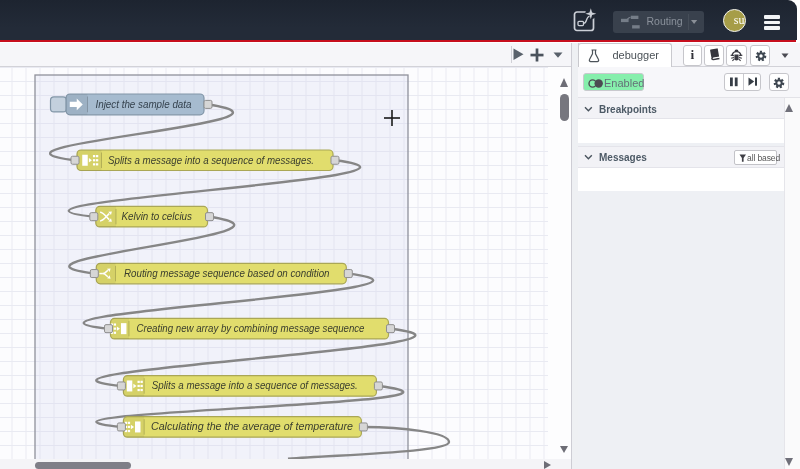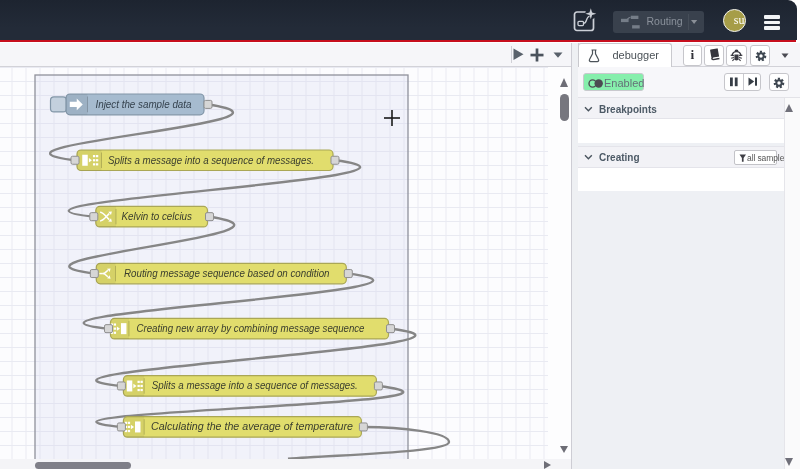--- a/index.html
+++ b/index.html
@@ -289,22 +289,22 @@
 <div class="abs" id="secbp-body"></div>
 <svg class="abs" style="left:583.5px;top:105.5px" width="9" height="7">
     <polyline points="1,1.3 4.4,4.8 7.8,1.3" fill="none" stroke="#4a545e" stroke-width="1.4"></polyline>
   </svg>
 <div class="abs sechead" style="left:599px;top:103.5px;">Breakpoints</div>
 <div class="abs" id="secmsg"></div>
 <div class="abs" id="secmsg-body"></div>
 <svg class="abs" style="left:583.5px;top:153.5px" width="9" height="7">
     <polyline points="1,1.3 4.4,4.8 7.8,1.3" fill="none" stroke="#4a545e" stroke-width="1.4"></polyline>
   </svg>
-<div class="abs sechead" style="left:599px;top:151.5px;">Creating</div>
+<div class="abs sechead" style="left:599px;top:151.5px;">Messages</div>
 <div class="abs" id="allnodes">
   <svg class="abs" style="left:4.5px;top:3.5px" width="8" height="9">
       <polygon points="0.5,0.5 7,0.5 4.6,3.9 4.6,7.8 2.9,7.8 2.9,3.9" fill="#3f3f45"></polygon>
     </svg>
-  <span>all sample</span>
+  <span>all based</span>
 </div>
 <div class="abs" id="sbscroll"></div>
 <div class="abs" id="stri-up"></div>
 <div class="abs" id="stri-dn"></div>
 
 </body></html>

